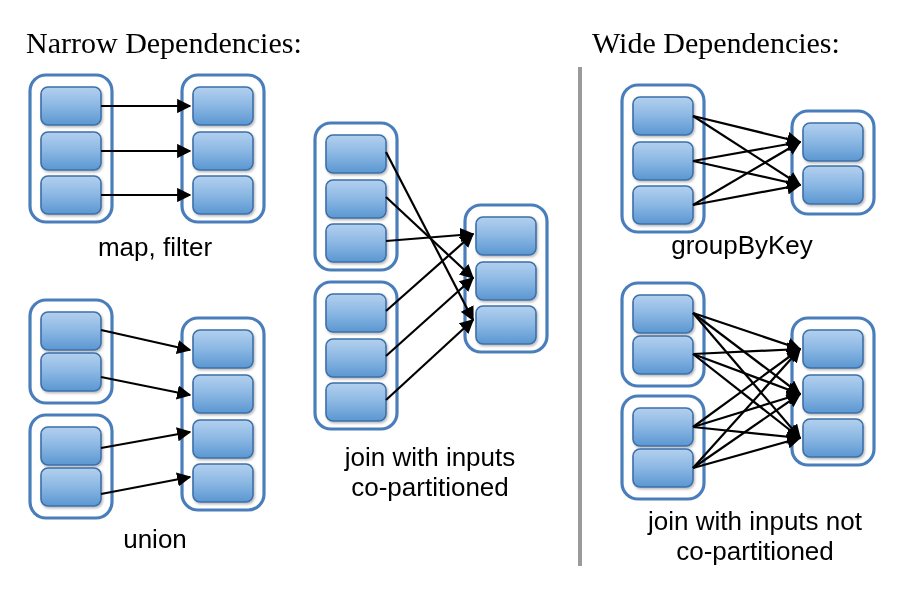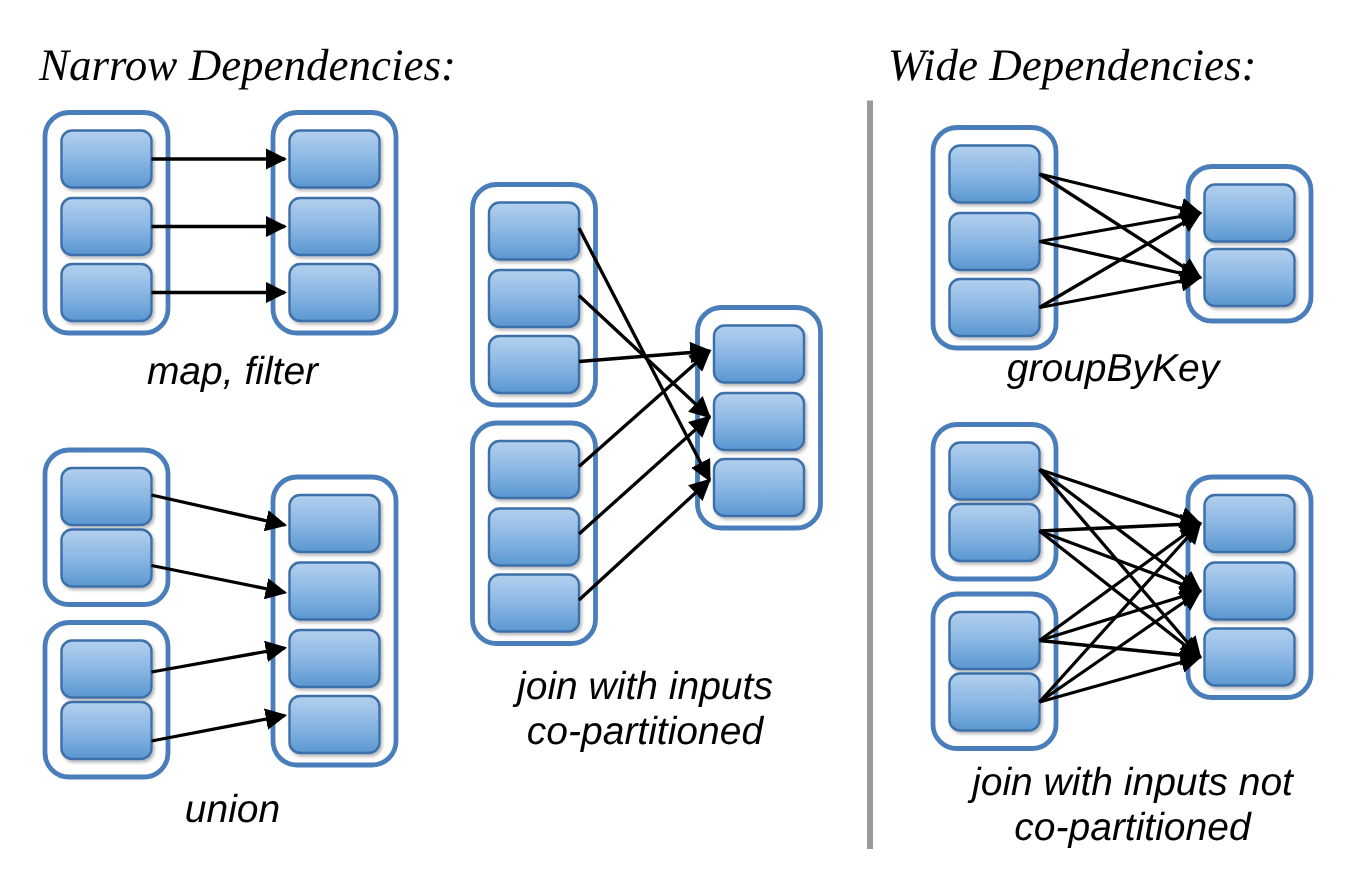--- a/index.html
+++ b/index.html
@@ -7,21 +7,20 @@
     padding: 0;
     background: #ffffff;
   }
   #canvas {
     position: relative;
     width: 904px;
     height: 594px;
     background: #ffffff;
     overflow: hidden;
     font-family: "Liberation Sans", sans-serif;
-    font-style: italic;
   }
   svg#diagram {
     position: absolute;
     left: 0;
     top: 0;
     width: 904px;
     height: 594px;
     display: block;
   }
   .heading {

